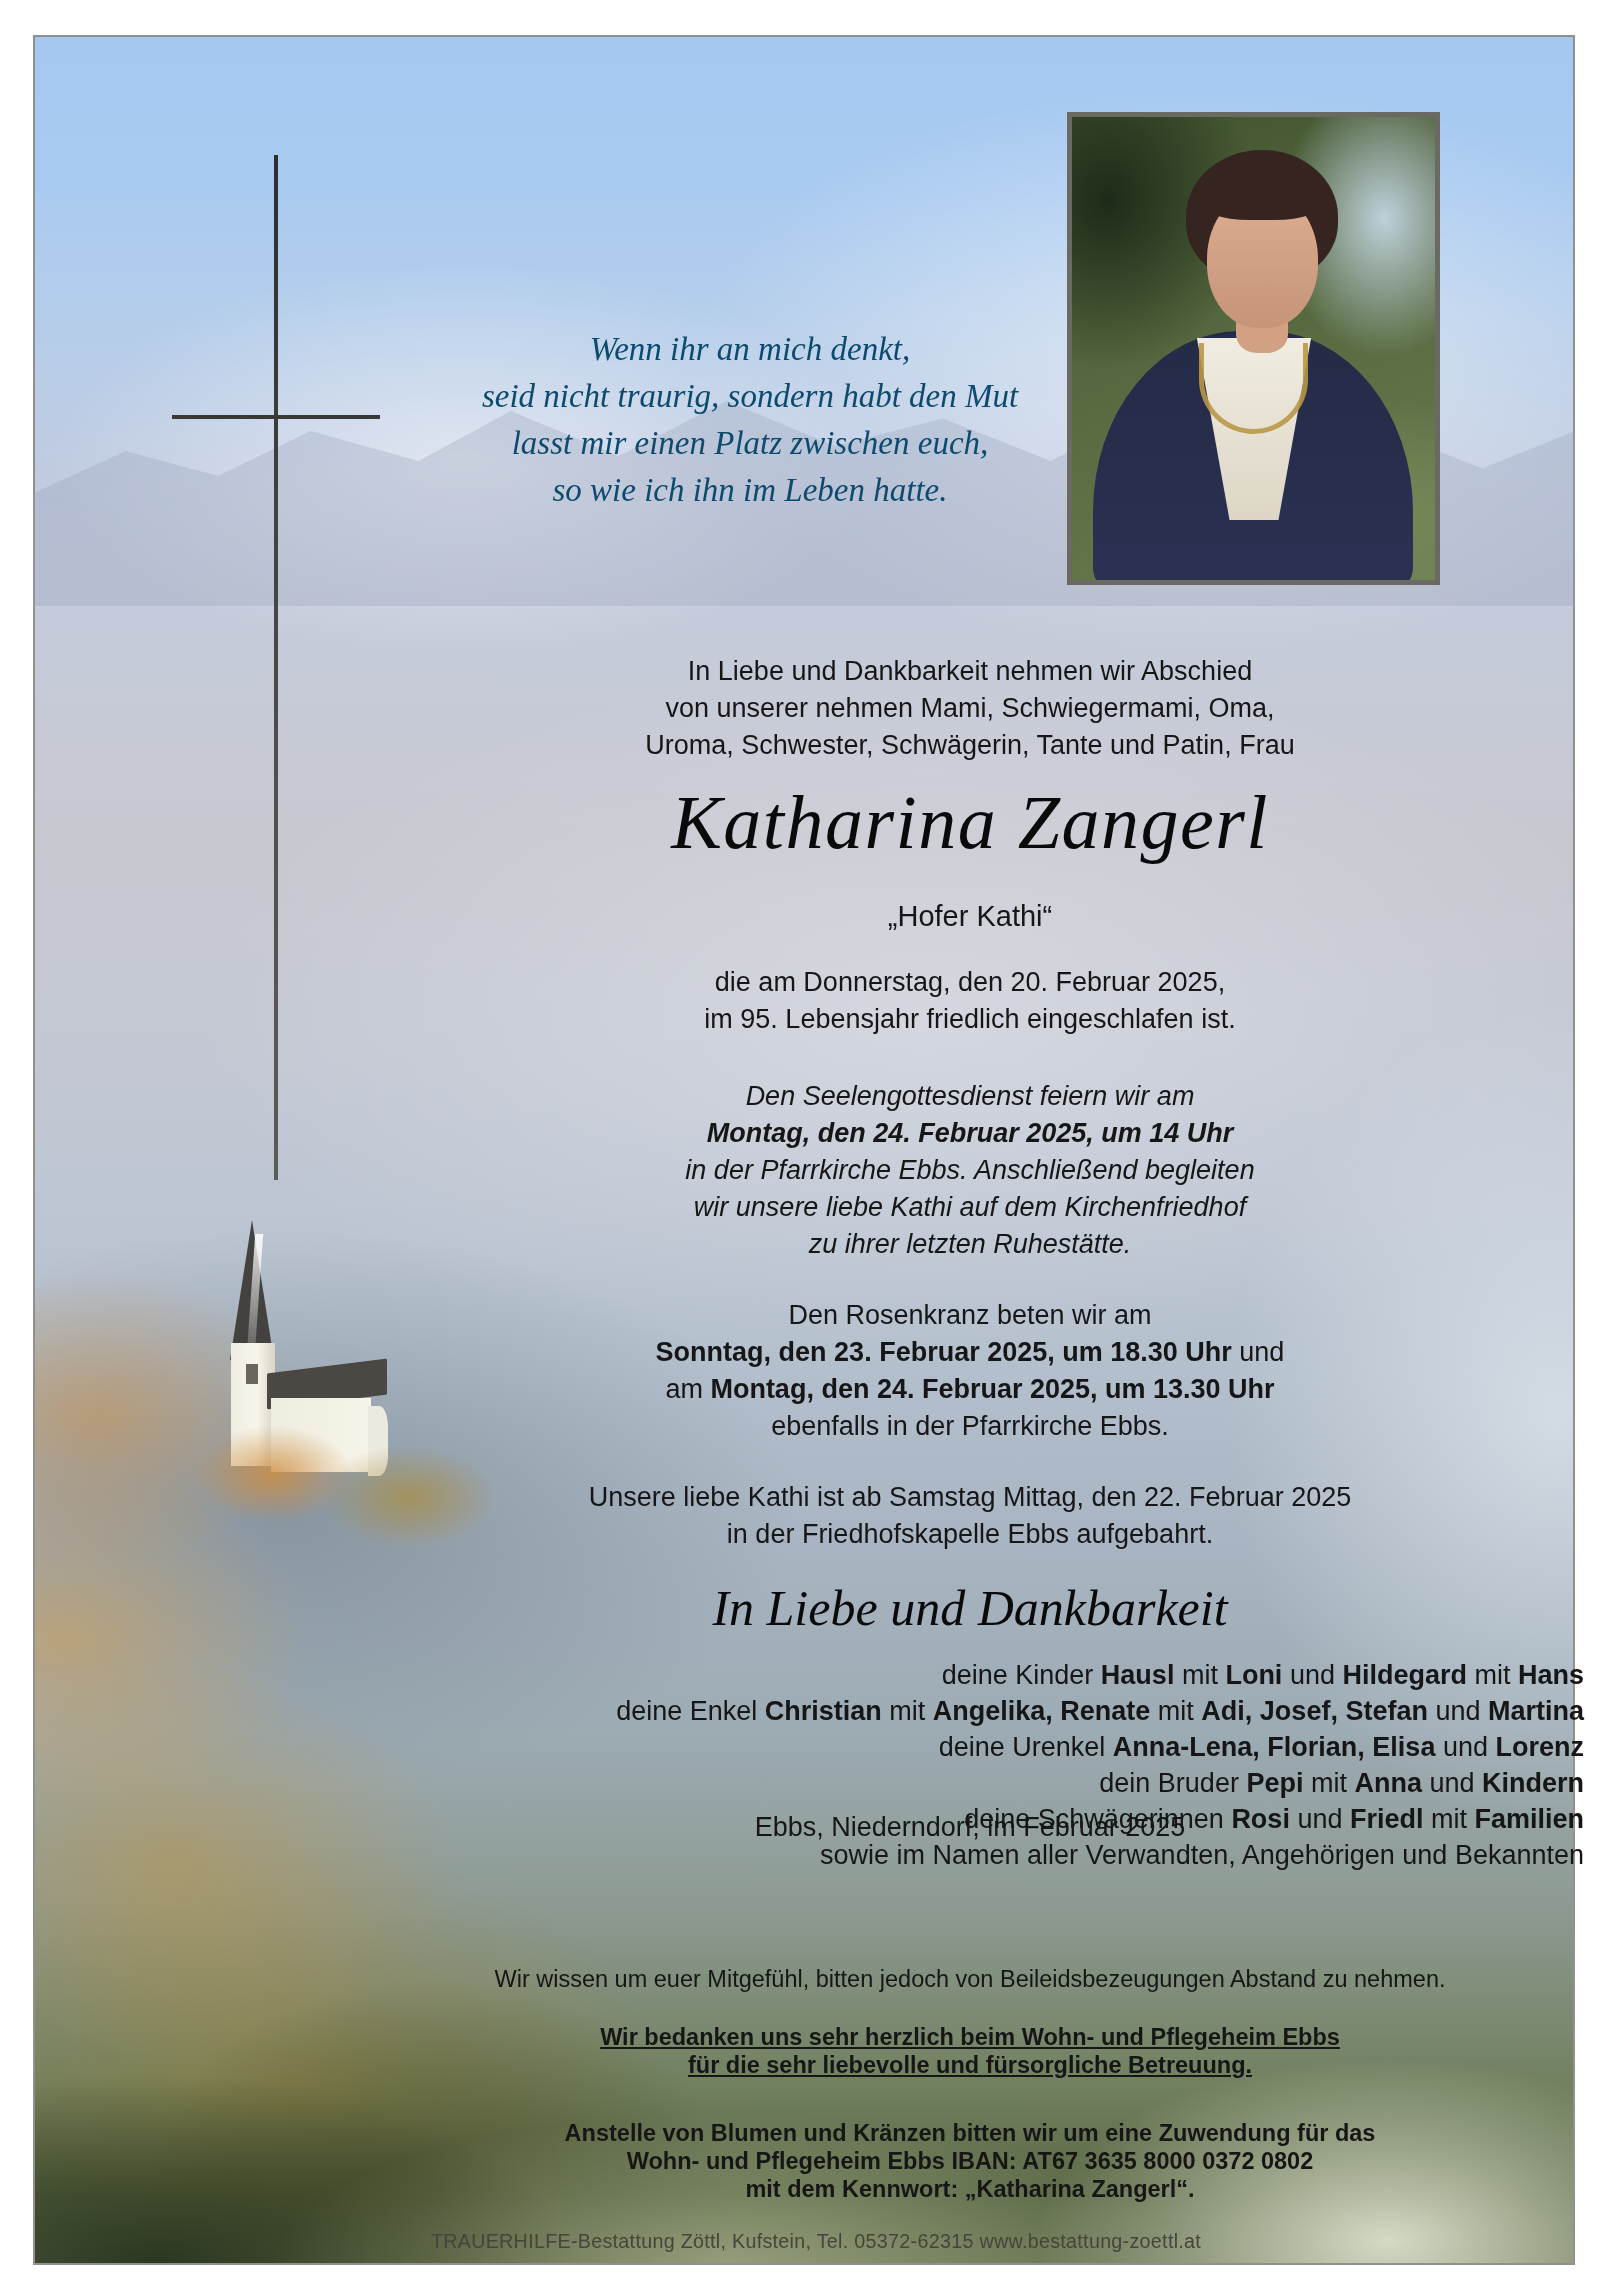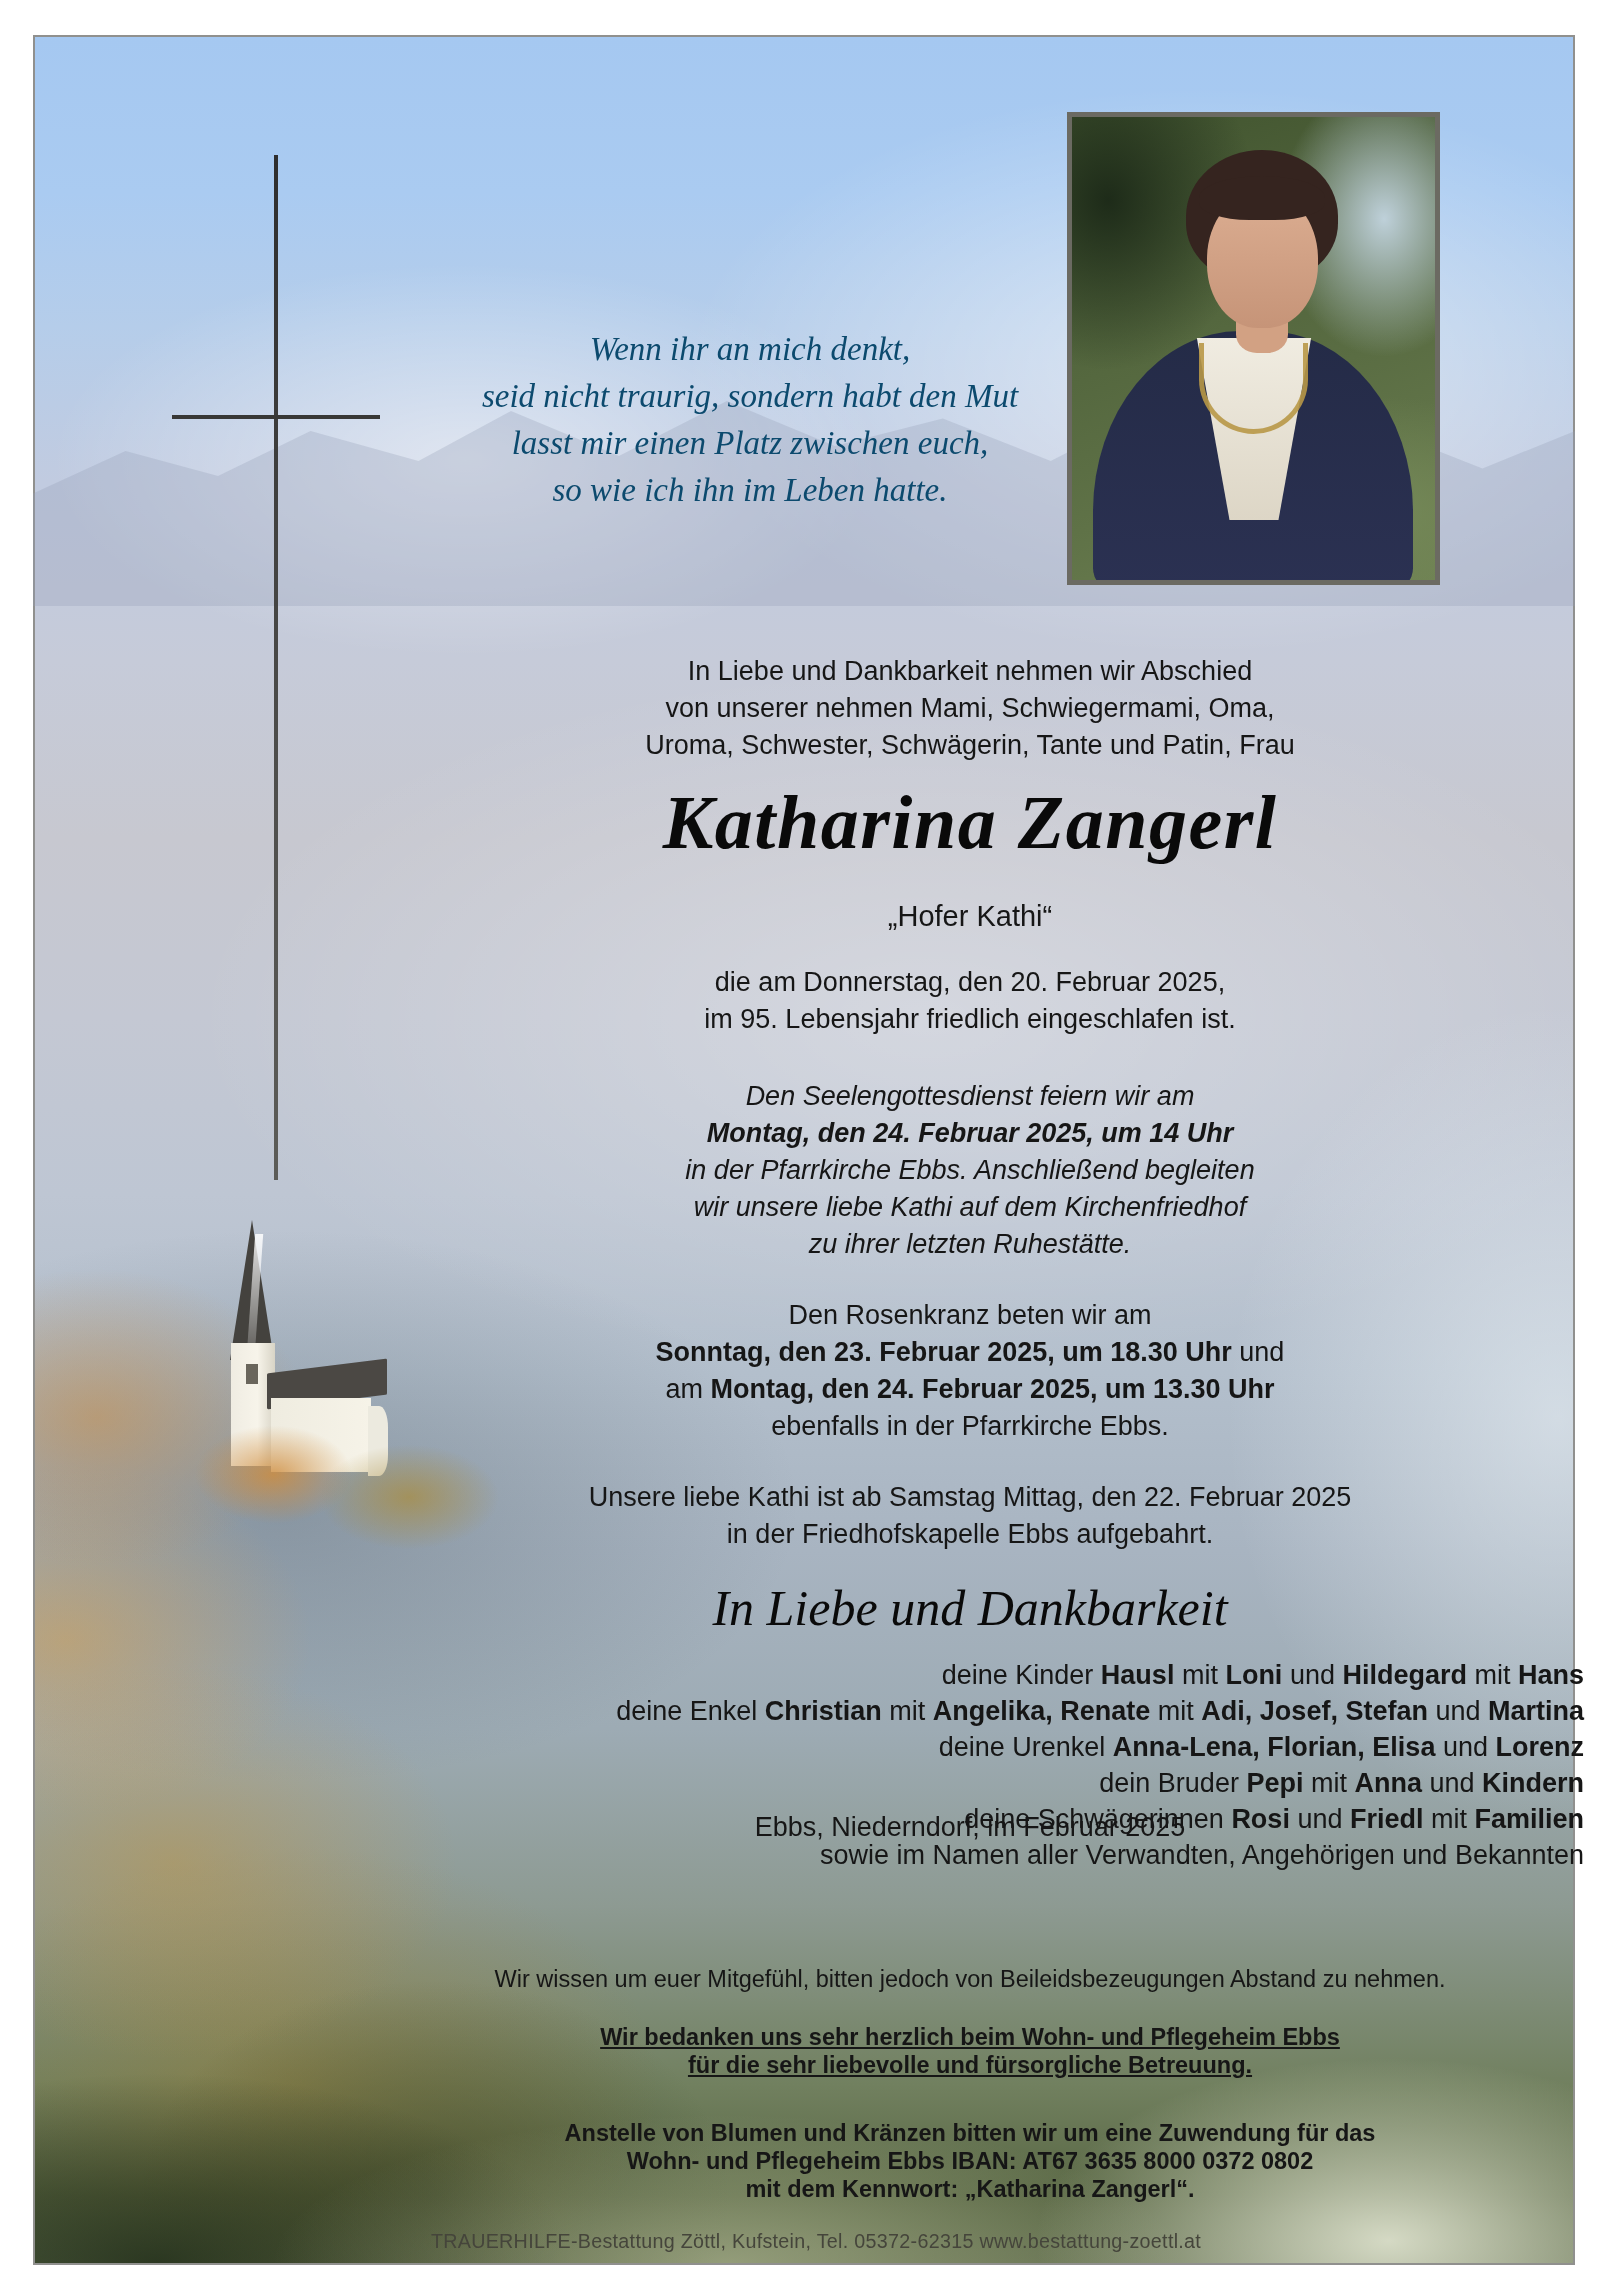--- a/index.html
+++ b/index.html
@@ -63,21 +63,21 @@
   .p-collar{left:127px;top:226px;width:109px;height:91px;box-sizing:border-box;border:5.3px solid rgba(184,152,72,0.9);border-top:none;border-radius:0 0 61px 61px;}
   .p-neck{left:164px;top:189px;width:52px;height:47px;background:#d2a183;border-radius:0 0 40% 40%;}
   .p-hair{left:114px;top:33px;width:152px;height:133px;background:#35241f;border-radius:50% 50% 45% 45%;}
   .p-face{left:135px;top:73px;width:111px;height:138px;background:linear-gradient(#dcae92,#c69478);border-radius:50% 50% 46% 46%;}
   .p-fringe{left:127px;top:59px;width:126px;height:44px;background:#35241f;border-radius:50% 50% 40% 40%;}
   
   .txt{text-align:center;line-height:37px;font-size:27px;}
   .col{left:356px;width:1228px;}
   .poem{left:424px;width:652px;top:282px;font-family:"Liberation Serif","DejaVu Serif",serif;font-style:italic;font-size:33px;line-height:47px;color:#0c4a6e;margin-top:44px;}
   .script{font-family:"Liberation Serif","DejaVu Serif",serif;font-style:italic;}
-  .name{top:773px;font-size:76px;line-height:99px;letter-spacing:1.5px;color:#0a0a0a;font-weight:bold;}
+  .name{top:773px;font-size:76px;line-height:99px;letter-spacing:1.5px;color:#0a0a0a;}
   .nick{top:898px;font-size:29px;line-height:36px;}
   .intro{top:653px;}
   .death{top:964px;}
   .service{top:1078px;font-style:italic;}
   .rosary{top:1297px;}
   .laying{top:1479px;}
   .closing{top:1576px;font-size:50px;line-height:64px;color:#0a0a0a;}
   .family{top:1657px;line-height:36px;text-align:right;}
   .place{top:1812px;font-size:27px;line-height:30px;}
   .condolence{top:1964px;font-size:23.5px;line-height:30px;}

